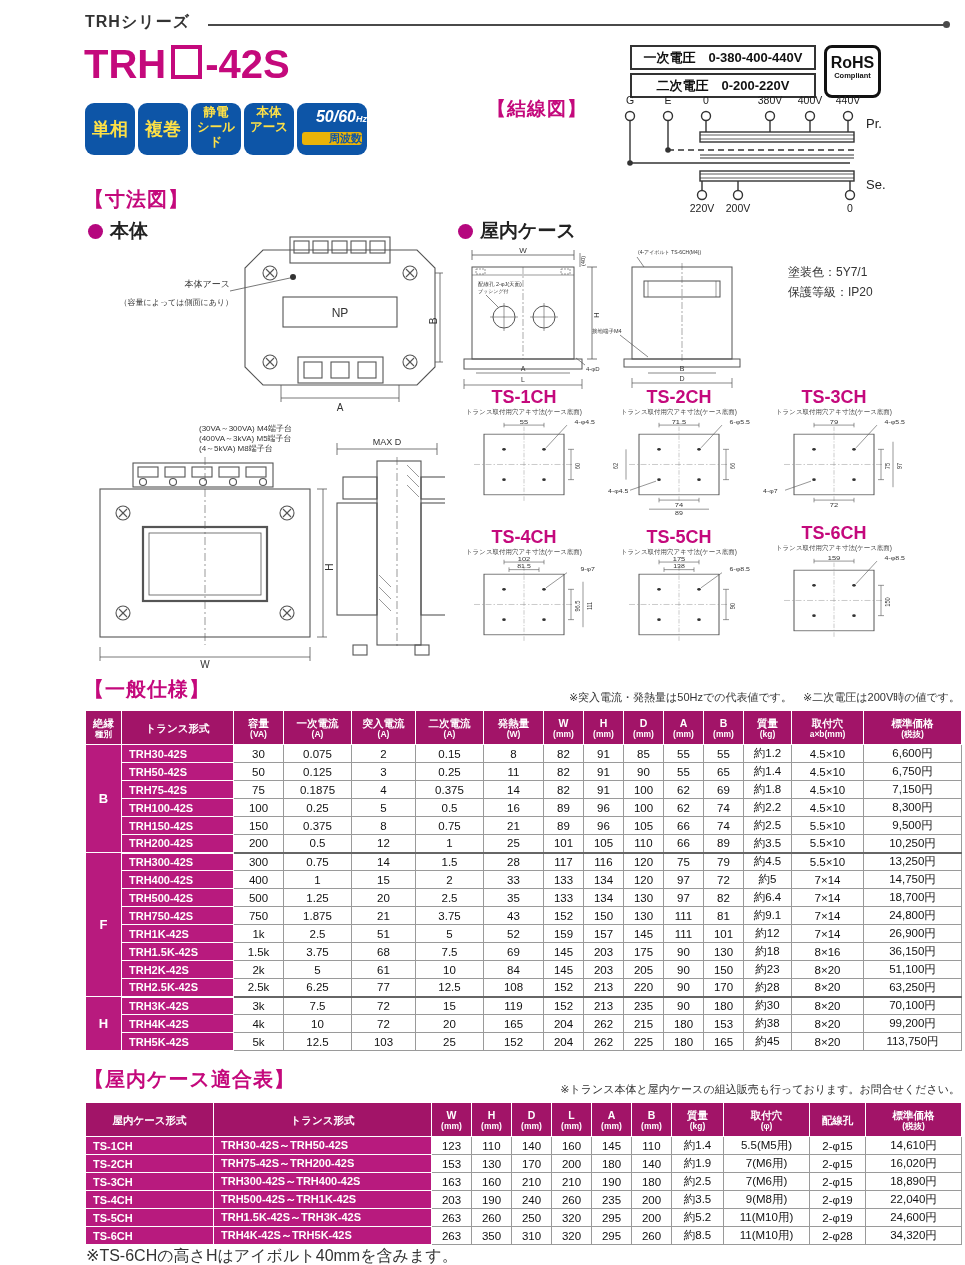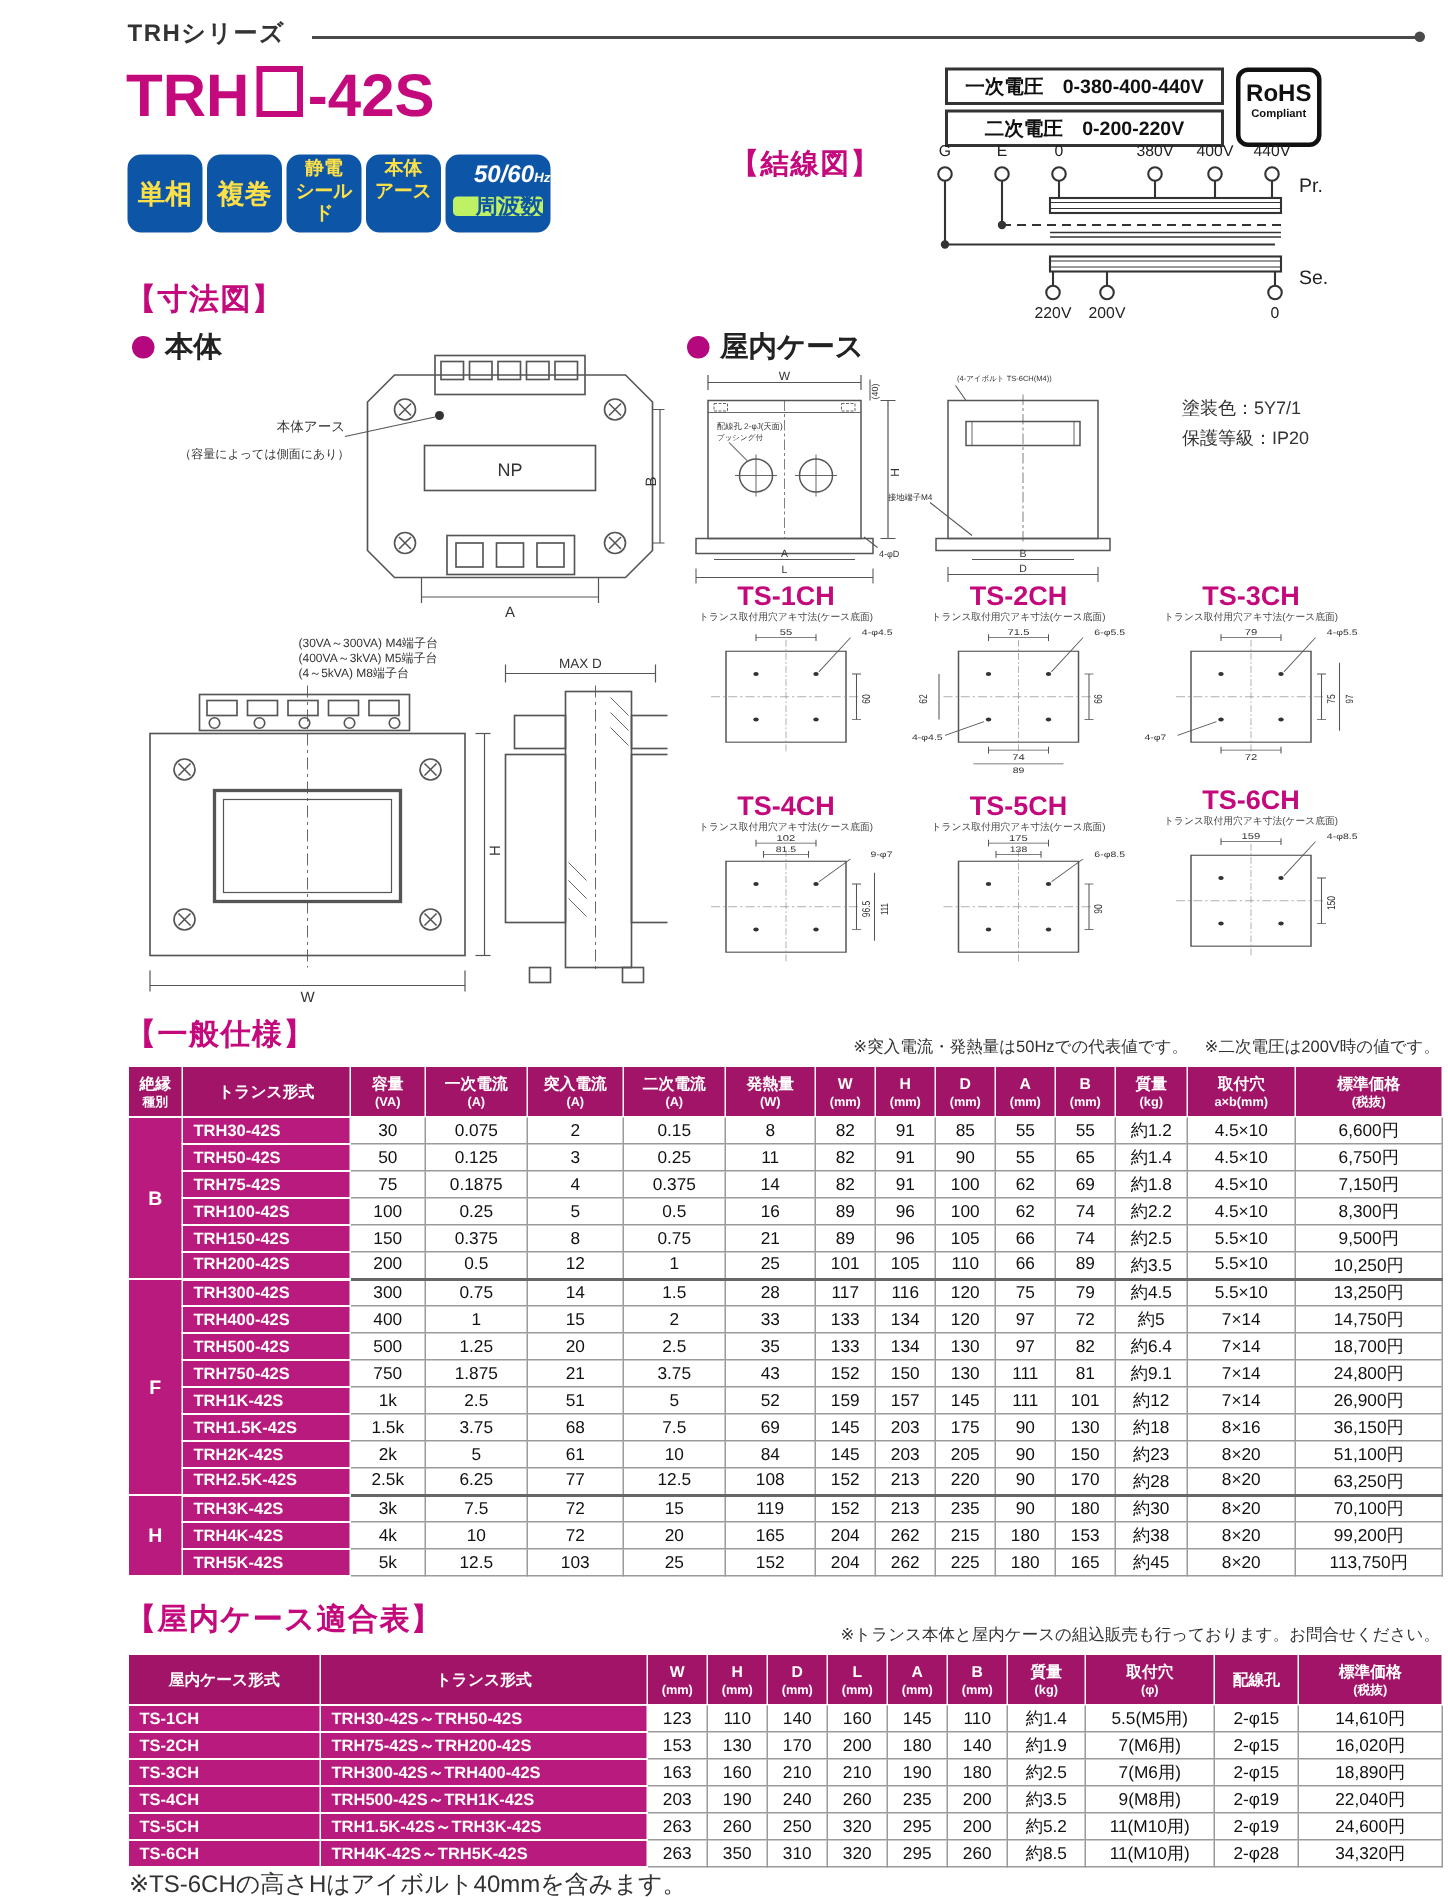--- a/index.html
+++ b/index.html
@@ -14,21 +14,21 @@
   .title-box{display:inline-block;width:23px;height:26px;border:4px solid #c4097c;margin:0 3px 0 5px;vertical-align:-1px;}
   
   .badge{top:103px;width:50px;height:52px;border-radius:9px;background:#0d55a7;color:#fde047;text-align:center;}
   .badge .one{display:block;font-size:18px;font-weight:bold;line-height:52px;}
   .badge .l{display:block;font-size:12.5px;font-weight:bold;line-height:15px;}
   .badge.two{padding-top:0;}
   .badge.two .l:first-child{margin-top:2px;}
   .badge5{top:103px;left:297px;width:70px;height:52px;border-radius:9px;background:#0d55a7;color:#fff;text-align:right;}
   .badge5 .freq{display:block;font-size:16px;font-weight:bold;font-style:italic;margin-top:5px;line-height:18px;}
   .badge5 .hz{font-size:9px;font-style:italic;}
-  .badge5 .sub{display:block;background:#bef264;color:#0d55a7;font-size:15px;font-weight:bold;border-radius:3px;margin:4px 5px 0 5px;line-height:13px;}
+  .badge5 .sub{display:block;background:#eab308;color:#0d55a7;font-size:11px;font-weight:bold;border-radius:3px;margin:4px 5px 0 5px;line-height:13px;}
   
   .vbox{left:630px;width:186px;height:25px;border:2px solid #333;box-sizing:border-box;
         font-size:13px;text-align:center;line-height:21px;color:#111;font-weight:bold;}
   .rohs{left:824px;top:45px;width:57px;height:53px;border:3px solid #111;border-radius:8px;box-sizing:border-box;text-align:center;}
   .rohs .r1{display:block;font-size:16px;font-weight:bold;margin-top:6px;line-height:17px;color:#111;}
   .rohs .r2{display:block;font-size:7.5px;font-weight:bold;color:#111;}
   
   .mhead{font-size:20px;font-weight:bold;color:#c4097c;letter-spacing:1px;}
   .bullet{width:15px;height:15px;border-radius:50%;background:#b5077e;}
   .blabel{font-size:19px;font-weight:bold;color:#222;}

